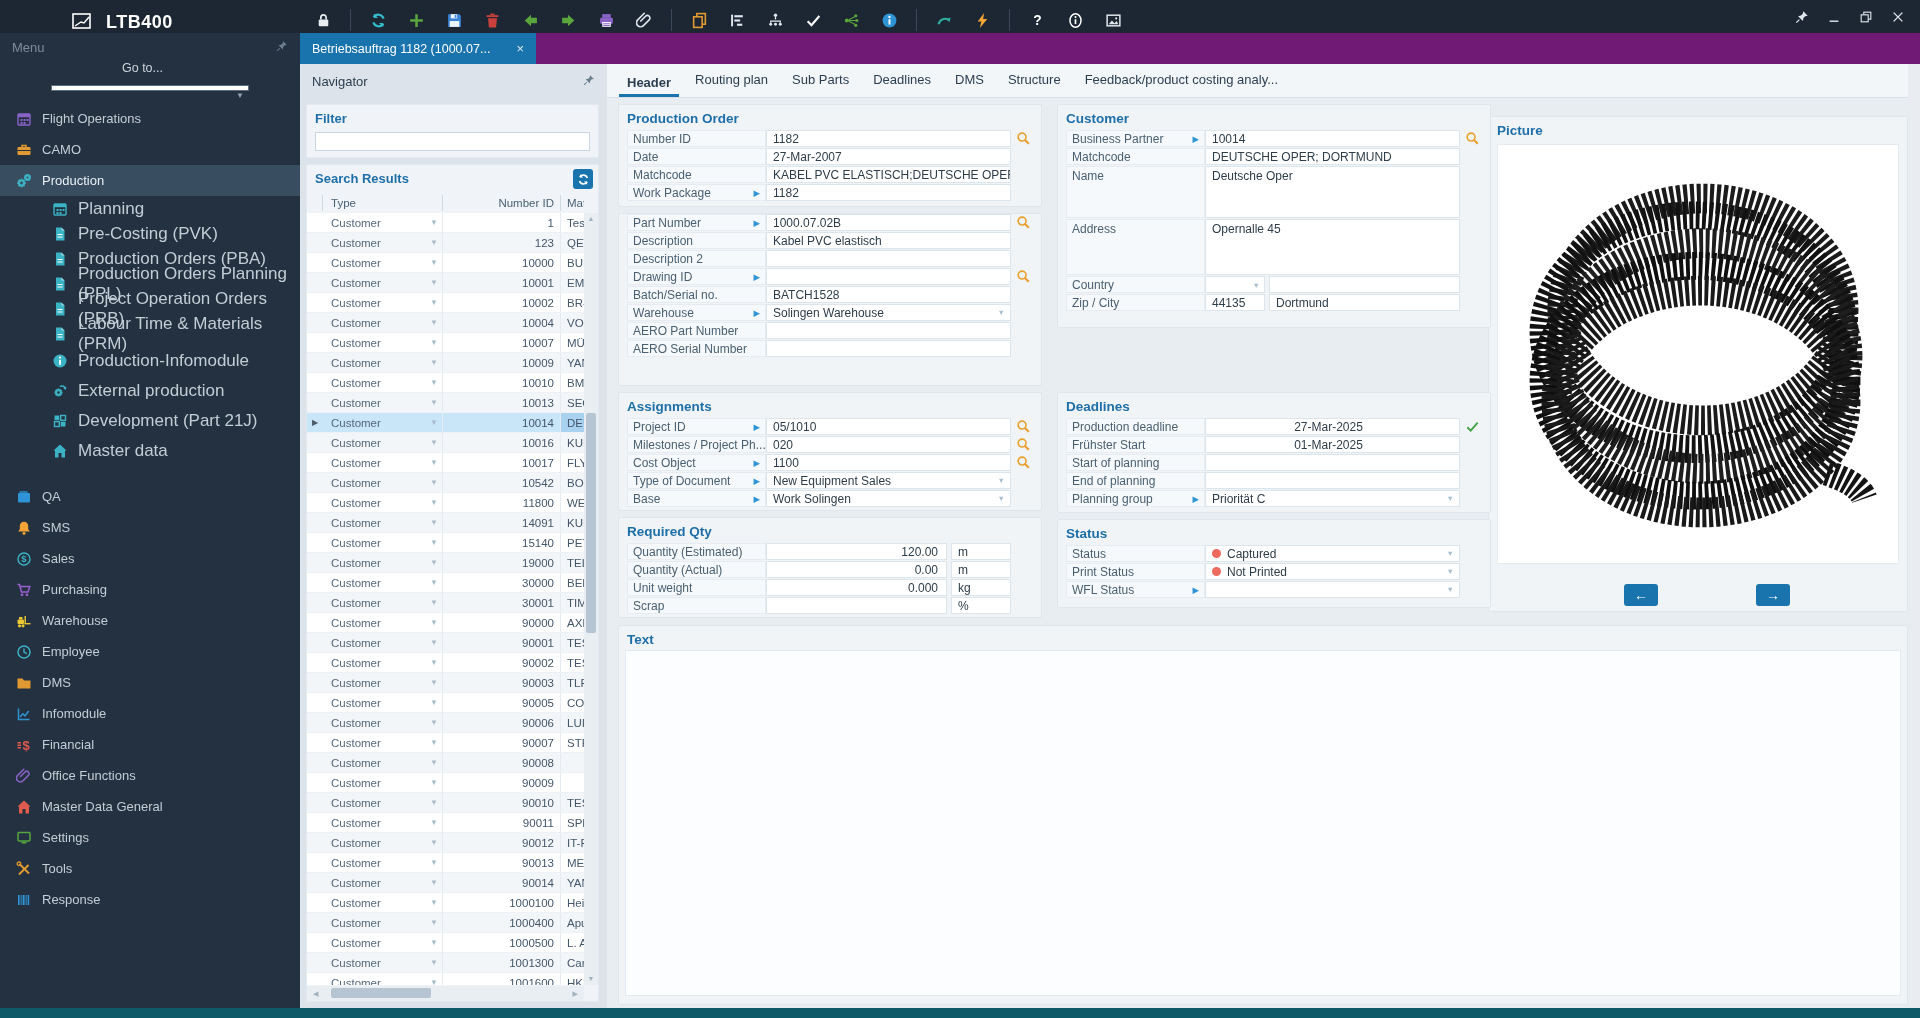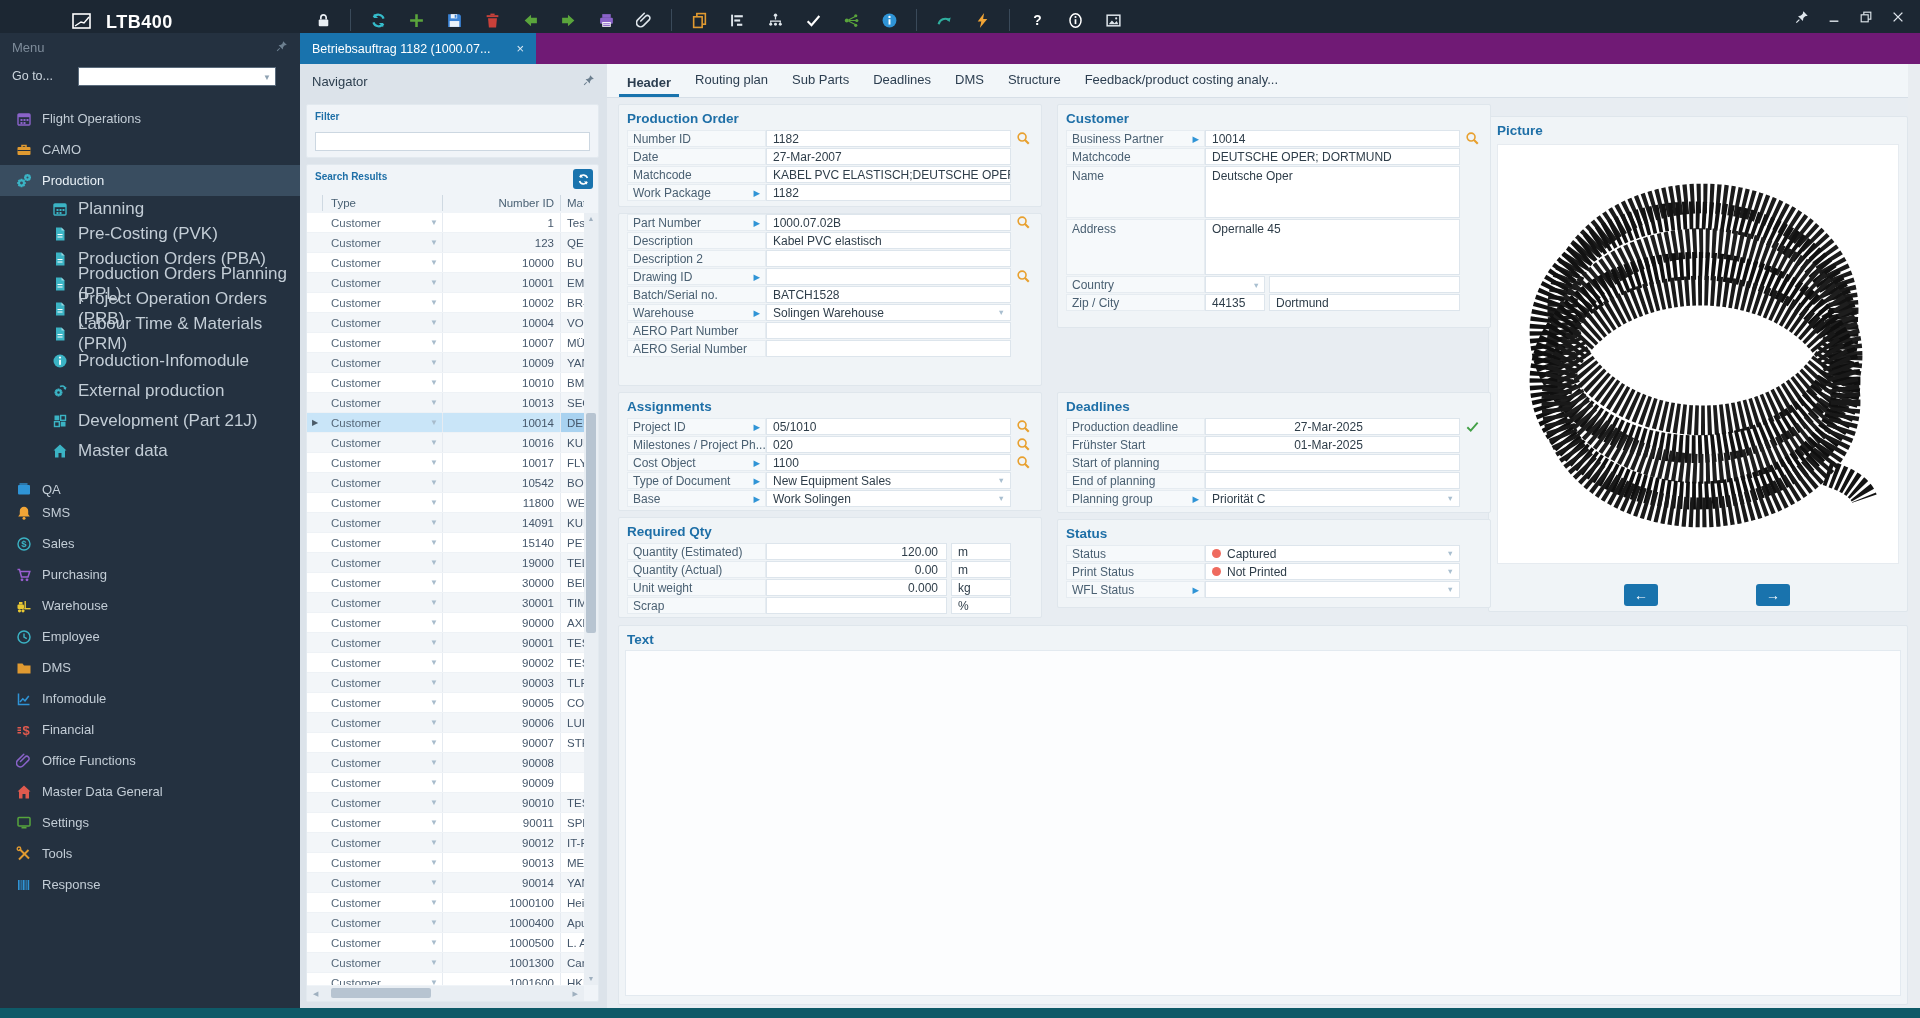--- a/index.html
+++ b/index.html
@@ -15,47 +15,47 @@
   .tb-btn{display:flex;align-items:center;justify-content:center;width:26px;height:26px;
           margin:0 6px;cursor:pointer;}
   .tb-sep{width:1px;height:22px;background:#3a4a5a;margin:0 8px;}
   #win-controls{position:absolute;right:6px;top:0;height:33px;display:flex;align-items:center;}
   #win-controls .tb-btn{width:22px;margin:0 5px;}
 
   
   #sidebar{position:absolute;left:0;top:33px;width:300px;height:975px;background:#243140;overflow:hidden;}
   #menu-row{height:28px;display:flex;align-items:center;justify-content:space-between;padding:0 12px;}
   #menu-row .mlabel{color:#7e8c9a;font-size:13px;}
-  #goto-row{height:30px;display:flex;align-items:center;padding:0 12px;gap:10px;}
+  #goto-row{height:30px;display:flex;align-items:center;padding:0 12px;gap:10px;flex-direction:column;}
   #goto-row .glabel{color:#cdd6de;font-size:12.5px;width:56px;}
   #goto-box{position:relative;width:198px;height:19px;background:#fff;border:1px solid #5a6b7c;}
   #goto-box .dd{position:absolute;right:4px;top:5px;font-size:8px;color:#8fa2b2;}
   #side-items{padding-top:12px;}
   .side-item{display:flex;align-items:center;gap:10px;padding-left:16px;height:31px;
              color:#c3cdd6;font-size:13px;cursor:pointer;}
   .side-item.lv1{padding-left:52px;font-size:17px;}
   .side-item.s1{height:25px;}
   .side-item.l1{height:30px;}
-  .side-item.gap{align-items:flex-end;}
+  .side-item.gap{margin-top:15px;}
   .side-item.selected{background:#394d60;color:#e9f1f7;}
   .side-item .si{flex:0 0 16px;display:flex;}
 
   
   #doctabs{position:absolute;left:300px;top:33px;width:1620px;height:31px;background:#701a75;}
   #doc-tab{position:absolute;left:0;top:0;height:31px;width:236px;background:#1973ad;color:#fff;
            display:flex;align-items:center;justify-content:space-between;padding:0 12px;font-size:12.5px;cursor:pointer;}
   #doc-tab .x{font-size:13px;color:#dce9f3;margin-left:10px;cursor:pointer;}
 
   
   #navigator{position:absolute;left:300px;top:64px;width:307px;height:944px;background:#dce3ea;}
   #nav-head{height:34px;display:flex;align-items:center;justify-content:space-between;padding:0 12px;}
   #nav-head .ntitle{font-size:13px;color:#2c3e4e;}
   .panel{position:absolute;background:#f0f4f8;border:1px solid #e2e9ef;border-radius:2px;}
   #filter-panel{left:6px;top:40px;width:293px;height:54px;}
-  .ptitle{color:#1e6fa7;font-size:10px;font-weight:bold;padding:6px 0 0 8px;}
+  .ptitle{color:#1e6fa7;font-size:13px;font-weight:bold;padding:6px 0 0 8px;}
   #filter-input{position:absolute;left:8px;right:8px;top:27px;height:19px;background:#fff;
                 border:1px solid #ccd7e1;}
   #search-panel{left:6px;top:100px;width:293px;height:838px;}
   #refresh-btn{position:absolute;right:5px;top:4px;width:20px;height:20px;background:#1973ad;
                border-radius:3px;display:flex;align-items:center;justify-content:center;cursor:pointer;}
   #thead{position:absolute;left:0;top:28px;right:14px;height:20px;display:flex;
          font-size:11.5px;color:#4a6174;align-items:center;}
   #thead .hc{border-right:1px solid #cfd9e2;height:16px;display:flex;align-items:center;}
   #tbody{position:absolute;left:0;top:48px;right:14px;bottom:16px;overflow:hidden;}
   .trow{display:flex;height:20px;font-size:11.5px;color:#55687a;border-bottom:1px solid #eef2f6;

